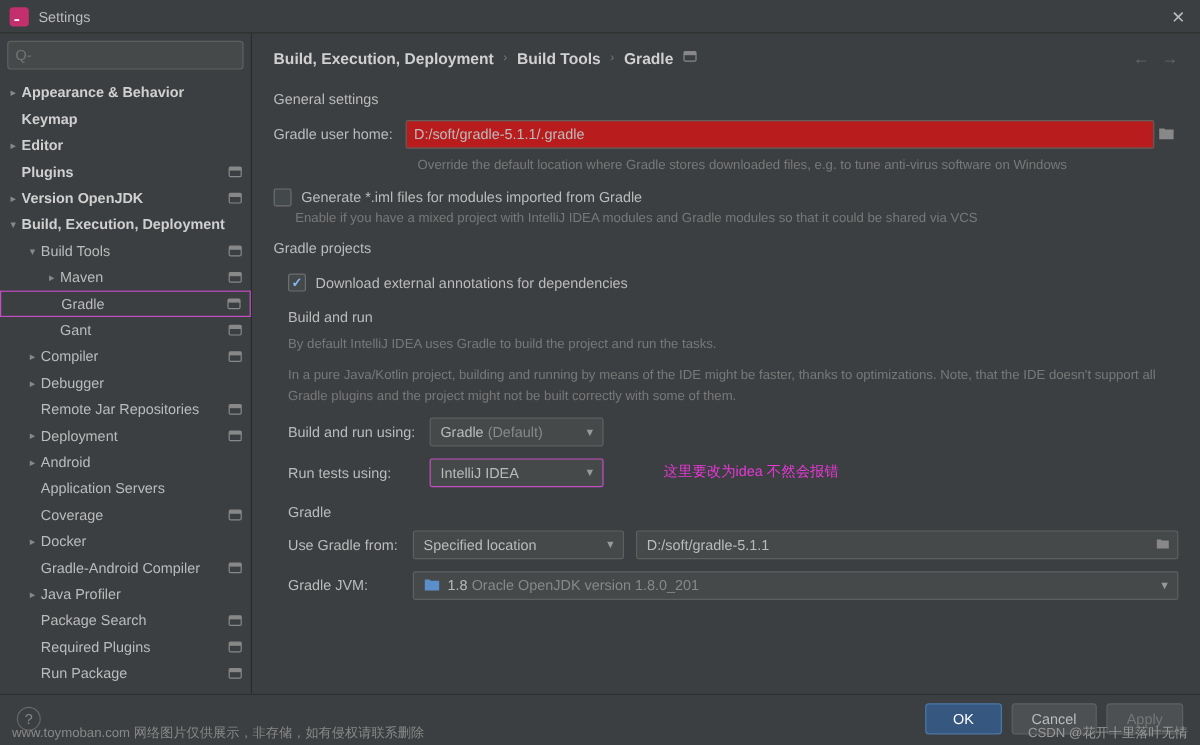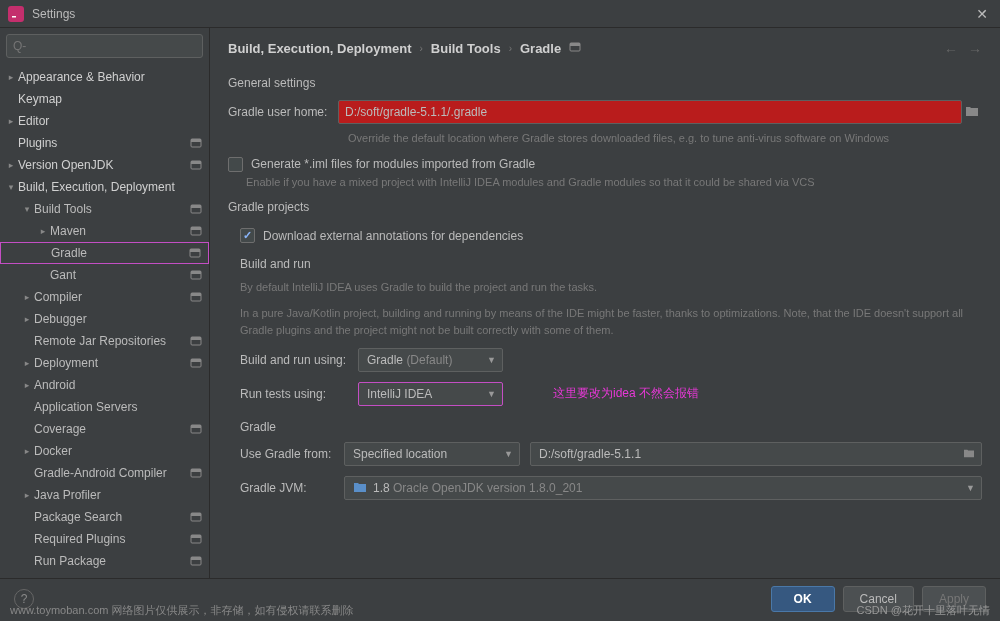--- a/index.html
+++ b/index.html
@@ -10,21 +10,21 @@
 .titlebar .close { width: 20px; text-align: center; color: #bbbbbb; cursor: pointer; font-size: 14px; }
 .main { display: flex; height: 550px; }
 .sidebar { width: 210px; background: #3c3f41; border-right: 1px solid #2b2b2b; display: flex; flex-direction: column; }
 .search-wrap { padding: 6px; }
 .search { width: 100%; height: 24px; background: #45494a; border: 1px solid #5e6060; border-radius: 3px; color: #bbb; padding: 0 6px; font-size: 12px; }
 .tree { flex: 1; overflow-y: auto; padding-top: 2px; }
 .tree-item { display: flex; align-items: center; height: 22px; padding-right: 6px; cursor: pointer; color: #bbbbbb; }
 .tree-item .arrow { width: 14px; text-align: center; font-size: 9px; color: #888; }
 .tree-item .label { flex: 1; white-space: nowrap; overflow: hidden; }
 .tree-item .badge { width: 14px; height: 14px; display:flex; align-items:center; justify-content:center; }
-.tree-item.bold .label { font-weight: normal; color: #d0d0d0; }
+.tree-item.bold .label { font-weight: bold; color: #d0d0d0; }
 .tree-item.selected { border: 1px solid #c44ec4; background: #3c3f41; }
 .tree-item.d0 { padding-left: 4px; }
 .tree-item.d1 { padding-left: 20px; }
 .tree-item.d2 { padding-left: 36px; }
 .content { flex: 1; background: #3c3f41; padding: 0 18px 10px 18px; overflow-y: auto; }
 .breadcrumb { height: 40px; display: flex; align-items: center; gap: 8px; font-size: 13px; color: #bbbbbb; }
 .breadcrumb .crumb.bold { font-weight: bold; color: #d0d0d0; }
 .breadcrumb .sep { color: #777; font-size: 10px; }
 .breadcrumb .nav-arrows { margin-left: auto; display:flex; gap:10px; color:#666; font-size:14px; }
 .section-title { color: #bbbbbb; font-size: 12px; margin: 8px 0 10px 0; }
@@ -47,21 +47,21 @@
 .select { height: 24px; background: #45494a; border: 1px solid #5e6060; color: #bbb; padding: 0 22px 0 8px; font-size: 12px; border-radius: 2px; position: relative; display:flex; align-items:center; min-width:140px; }
 .select.highlight { border: 1px solid #c44ec4; }
 .select .caret { position: absolute; right: 6px; font-size: 9px; color: #999; }
 .select .dim { color: #888; }
 .annotation { color: #e838d8; font-size: 12px; }
 .folder-icon { width:16px; height:14px; display:inline-block; color:#888; margin-right:4px; }
 .footer { height: 40px; border-top: 1px solid #2b2b2b; display: flex; align-items: center; padding: 0 14px; gap: 8px; background:#3c3f41; }
 .footer .help { width: 20px; height: 20px; border: 1px solid #666; border-radius: 50%; display:flex; align-items:center; justify-content:center; color:#888; font-size:12px; }
 .footer .spacer { flex: 1; }
 .btn { height: 26px; padding: 0 16px; background: #4c5052; border: 1px solid #5e6060; color: #bbb; border-radius: 3px; font-size: 12px; cursor: pointer; display:flex; align-items:center; }
-.btn.primary { background: #365880; border-color: #4a78a8; color: #fff; font-weight:bold; padding: 0 22px; }
+.btn.primary { background: #365880; border-color: #4a78a8; color: #fff; font-weight:normal; padding: 0 22px; }
 .btn.disabled { color: #777; }
 .watermark { position: absolute; bottom: 3px; right: 10px; color: #999; font-size: 11px; pointer-events:none; }
 .watermark2 { position: absolute; bottom: 3px; left: 10px; color: #888; font-size: 11px; pointer-events:none;text-align:center; }
 .badge-svg { width:12px; height:12px; fill:#888; }
 </style>
 </head>
 <body>
 
 <div class="titlebar">
   <div class="app-icon">

